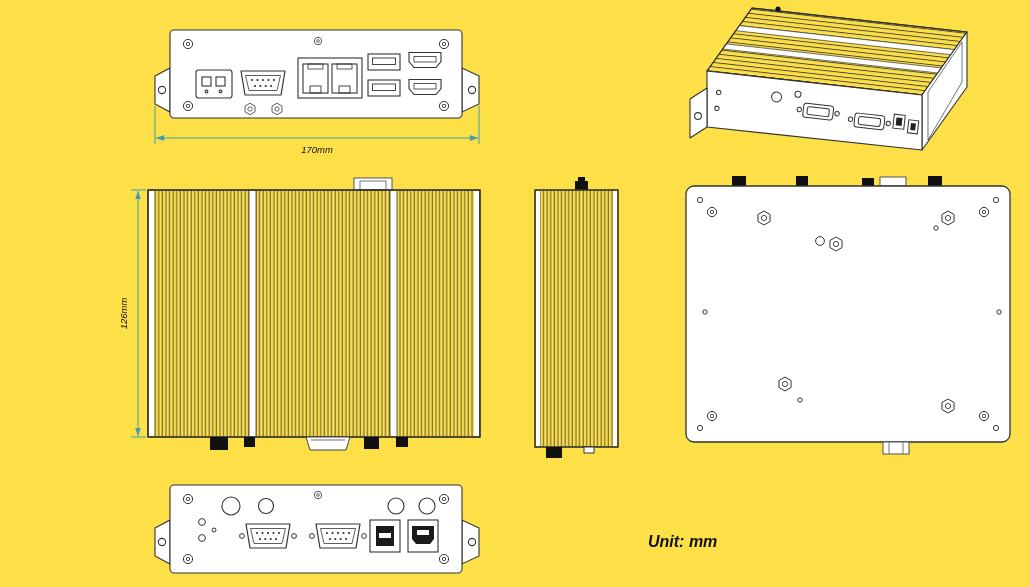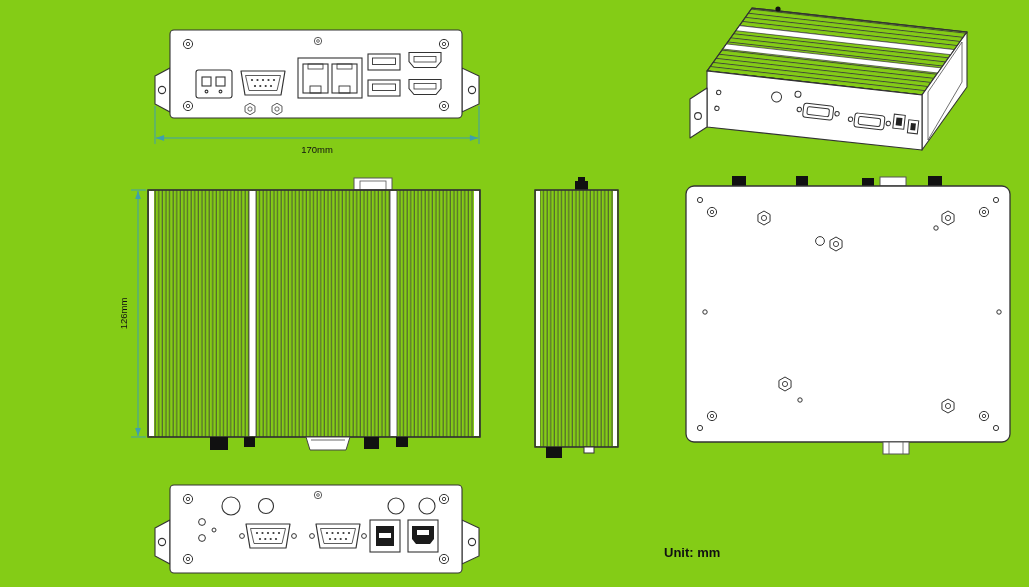--- a/index.html
+++ b/index.html
@@ -1,25 +1,25 @@
 <!DOCTYPE html>
 <html><head>
 <meta charset="utf-8">
 <style>
   html,body{margin:0;padding:0;background:#fff;}
   #canvas{
-    position:relative;width:1029px;height:587px;background:#84cc16;
-    font-family:"Liberation Sans",sans-serif;overflow:hidden;
+    position:relative;width:1029px;height:587px;background:#fde047;
+    font-family:"Liberation Sans",sans-serif;overflow:hidden;font-style:italic;
   }
   .view{position:absolute;}
   .view svg{display:block;}
   .dim-text{font-size:9.5px;fill:#111;font-family:"Liberation Sans",sans-serif;}
   #unit-label{
-    position:absolute;left:664px;top:533px;
-    font-size:13px;font-weight:700;color:#111;margin-top:12px;
+    position:absolute;left:648px;top:533px;
+    font-size:16px;font-weight:700;color:#111;
   }
 </style>
 </head>
 <body>
 
 <div id="canvas">
 
   <svg width="0" height="0" style="position:absolute" aria-hidden="true">
     <defs>
       <marker id="dimArrow" viewBox="0 0 10 10" refX="9.5" refY="5" markerWidth="9" markerHeight="9" markerUnits="userSpaceOnUse" orient="auto-start-reverse">

